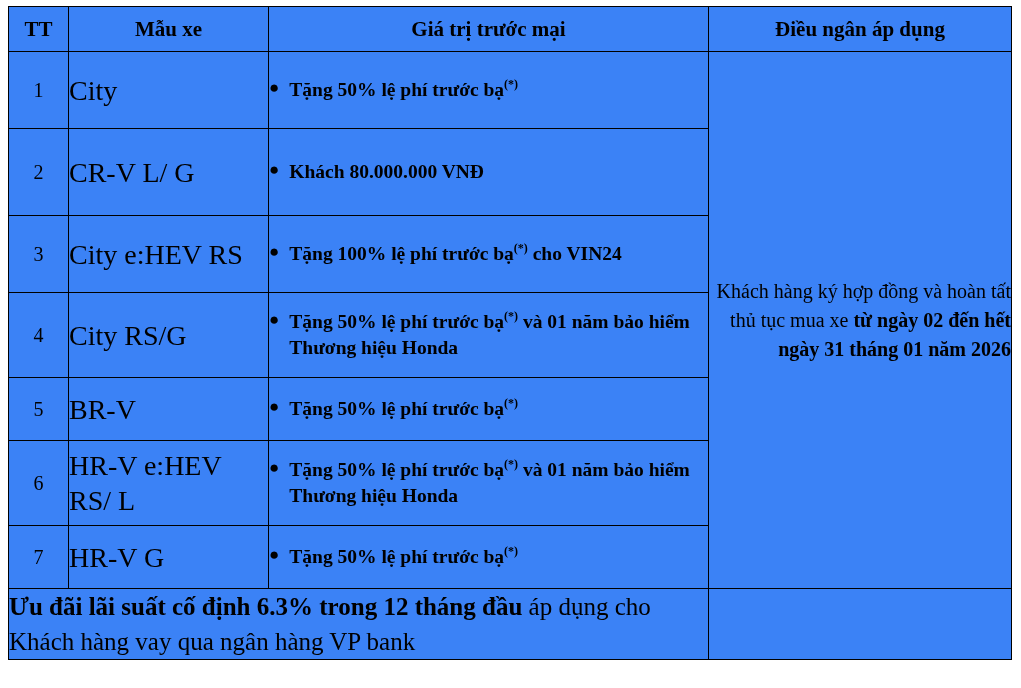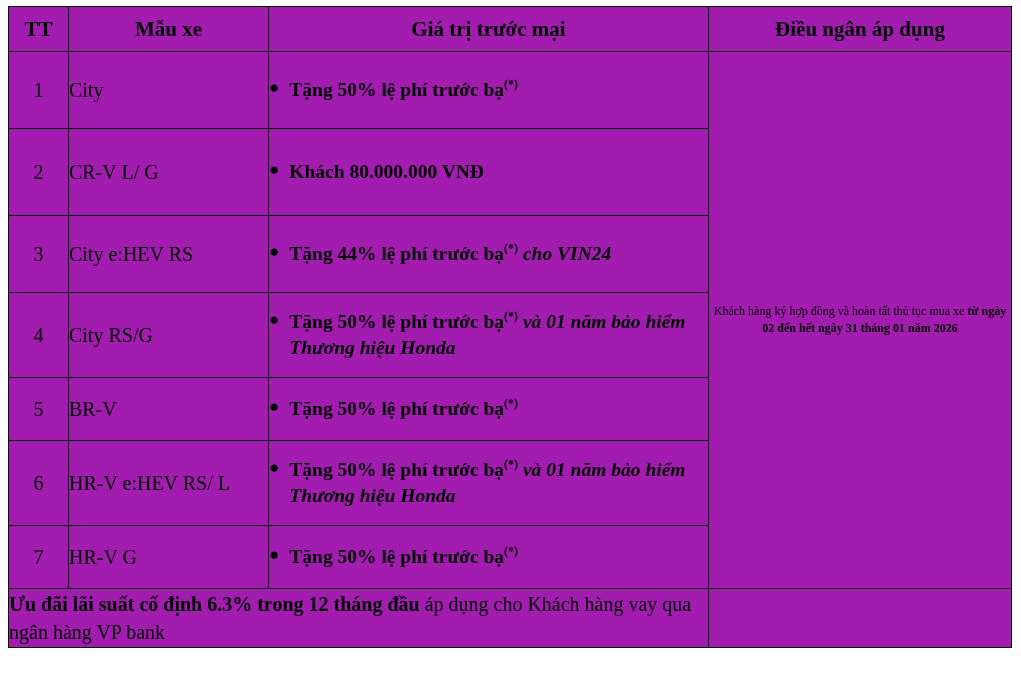--- a/index.html
+++ b/index.html
@@ -28,21 +28,21 @@
     width: 1003px;
     margin: 6px 0 0 8px;
     border: 1.6px solid #000;
   }
 
   table.promo td,
   table.promo th {
     border: 1.6px solid #000;
     padding: 0;
     vertical-align: middle;
-    background: #a21caf;
+    background: #3b82f6;
   }
 
   
   col.c-tt      { width: 60px; }
   col.c-model   { width: 200px; }
   col.c-value   { width: 440px; }
   col.c-cond    { width: 303px; }
 
   thead th {
     text-align: center;
@@ -52,21 +52,21 @@
     line-height: 1.15;
   }
 
   td.tt-cell {
     text-align: center;
     font-size: 20px;
     line-height: 1.2;
   }
 
   td.model-cell {
-    font-size: 20px;
+    font-size: 28px;
     line-height: 1.25;
     padding: 6px 4px 6px 12px;
   }
 
   td.value-cell {
     padding: 6px 10px 6px 12px;
   }
 
   .bullet-row {
     display: flex;
@@ -84,37 +84,36 @@
     font-weight: bold;
     line-height: 1.38;
   }
   .bullet-text sup {
     font-size: 12px;
     font-weight: bold;
     vertical-align: super;
   }
   .bullet-text .reg {
     font-weight: bold;
-    font-style: italic;
   }
 
   td.cond-cell {
-    font-size: 12px;
+    font-size: 20px;
     line-height: 1.45;
     padding: 8px 14px 8px 14px;
-    text-align: center;
+    text-align: right;
     vertical-align: middle;
   }
   td.cond-cell .strong {
     font-weight: bold;
   }
 
   td.footer-cell {
     padding: 10px 12px 12px 12px;
-    font-size: 20px;
+    font-size: 25px;
     line-height: 1.4;
     margin-left: 16px;
   }
   td.footer-cell .strong {
     font-weight: bold;
   }
 
   
   tr.r1 td { height: 76px; }
   tr.r2 td { height: 86px; }
@@ -170,21 +169,21 @@
           </div>
         </td>
       </tr>
 
       <tr class="r3">
         <td class="tt-cell">3</td>
         <td class="model-cell">City e:HEV RS</td>
         <td class="value-cell">
           <div class="bullet-row">
             <span class="bullet-dot">●</span>
-            <span class="bullet-text"><span>Tặng 44% lệ phí trước bạ</span><sup>(*)</sup><span class="reg"> cho VIN24</span></span>
+            <span class="bullet-text"><span>Tặng 100% lệ phí trước bạ</span><sup>(*)</sup><span class="reg"> cho VIN24</span></span>
           </div>
         </td>
       </tr>
 
       <tr class="r4">
         <td class="tt-cell">4</td>
         <td class="model-cell">City RS/G</td>
         <td class="value-cell">
           <div class="bullet-row">
             <span class="bullet-dot">●</span>

